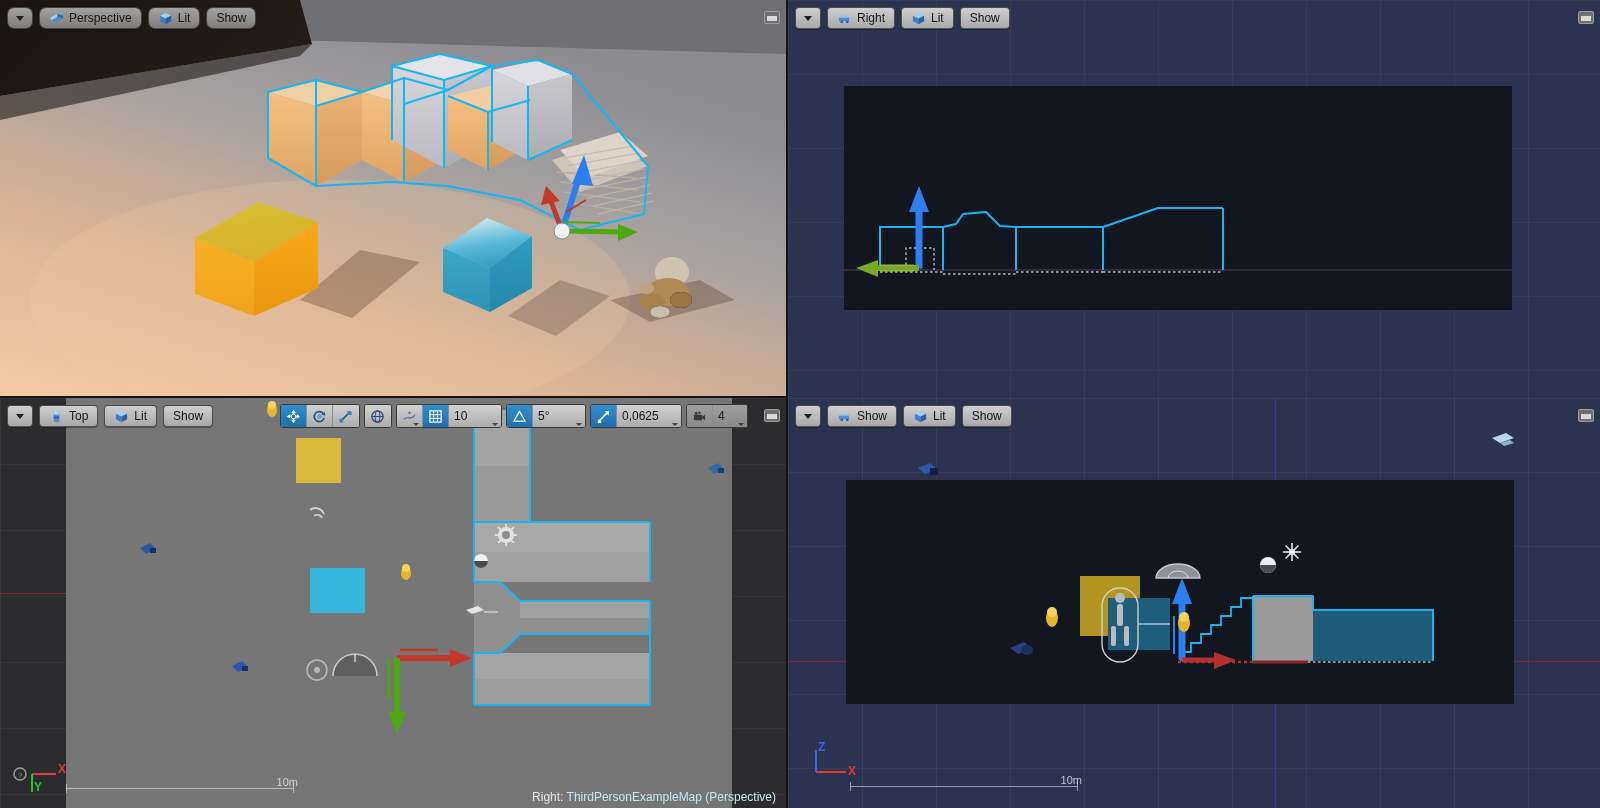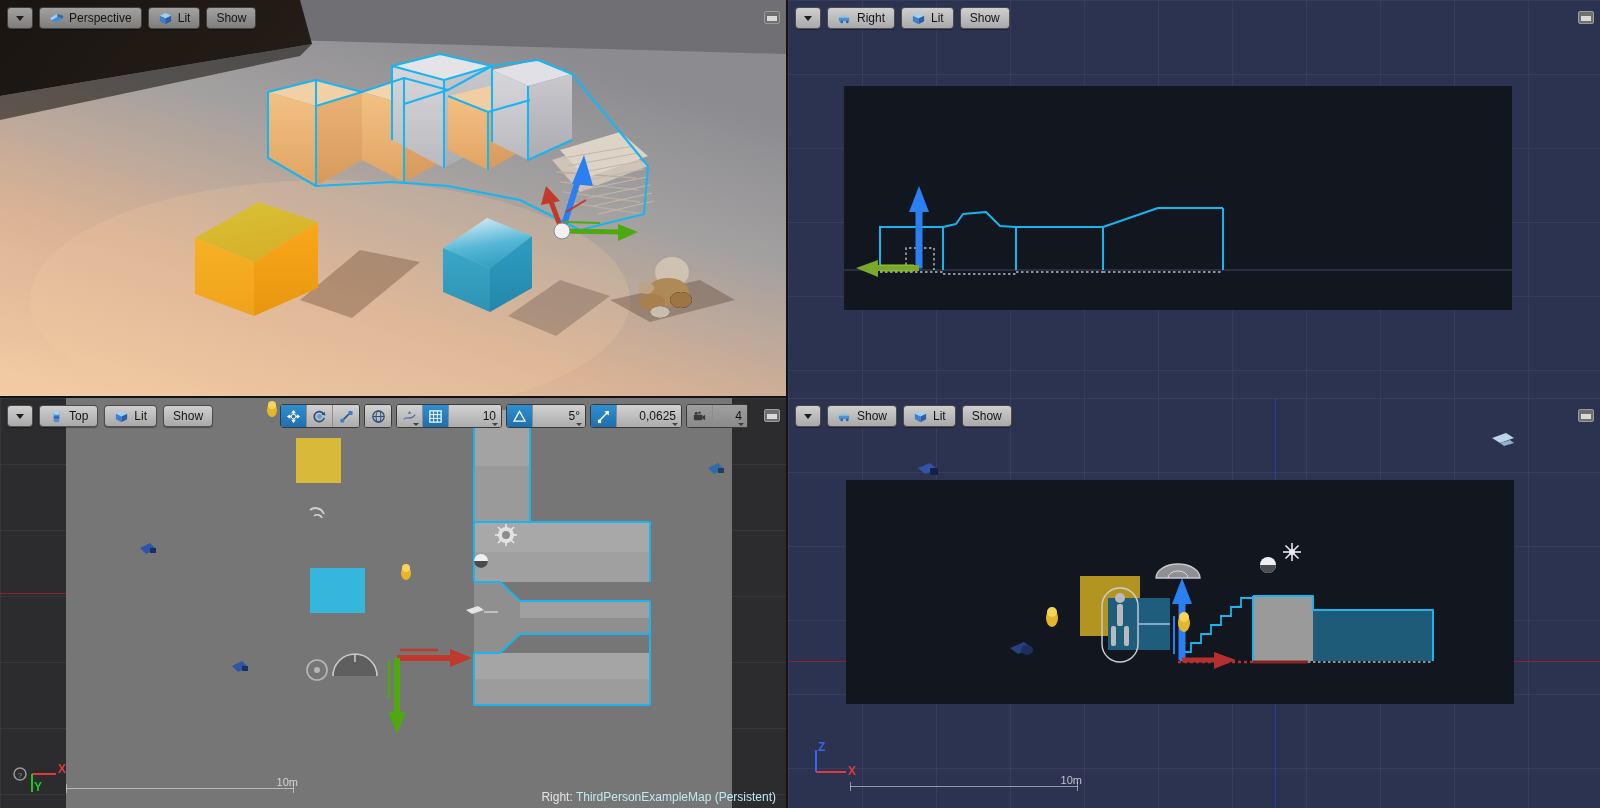--- a/index.html
+++ b/index.html
@@ -33,20 +33,21 @@
     height:22px; padding:0 9px;
     border-radius:4px;
     background: linear-gradient(180deg,#cfcfcf 0%,#a9a9a9 100%);
     border:1px solid rgba(40,40,40,.75);
     color:#141414; font-size:12px; line-height:1;
     box-shadow: 0 1px 1px rgba(0,0,0,.35);
     white-space:nowrap; cursor:pointer;
   }
   .btn.translucent {
     background: linear-gradient(180deg,rgba(215,215,215,.72) 0%,rgba(165,165,165,.72) 100%);
+    border-radius: 7px;
   }
   .btn-caret {
     width:26px; height:22px; padding:0; justify-content:center;
   }
   .caret-glyph {
     width:0;height:0;border-left:4px solid transparent;border-right:4px solid transparent;
     border-top:5px solid #1d1d1d;
   }
 
   
@@ -56,21 +57,21 @@
   .snapbar {
     position:absolute; right:38px; top:6px; height:24px;
     display:flex; align-items:center; gap:4px; z-index:32;
   }
   .sgrp {
     display:flex; align-items:stretch; height:24px;
     border:1px solid #3a3a3a; border-radius:3px; overflow:hidden;
     background:#b9b9b9;
   }
   .scell {
-    display:flex; align-items:center; justify-content:flex-end;
+    display:flex; align-items:center; justify-content:flex-start;
     min-width:26px; padding:0 5px;
     background:linear-gradient(180deg,#d2d2d2,#acacac);
     border-right:1px solid #8d8d8d; position:relative;
     cursor:pointer;
   }
   .scell:last-child { border-right:none; }
   .scell.on { background:linear-gradient(180deg,#2f8fd0,#1f6fae); }
   .scell .num { font-size:12px; color:#151515; font-weight:400; }
   .scell .mini-caret {
     position:absolute; bottom:1px; right:3px;
@@ -555,21 +556,21 @@
           <text x="6" y="28" font-size="8" fill="#9a9a9a" text-anchor="middle" font-family="Liberation Sans, sans-serif">?</text>
           <line x1="18" y1="24" x2="42" y2="24" stroke="#e03a3a" stroke-width="2"></line>
           <line x1="18" y1="24" x2="18" y2="42" stroke="#22c522" stroke-width="2"></line>
         </svg>
         <span class="ax-lbl" style="left:44px; top:12px; color:#e03a3a;">X</span>
         <span class="ax-lbl" style="left:20px; top:30px; color:#22c522;">Y</span>
       </div>
 
       <div class="level-label">
         <span class="lvl-key">Right:</span>
-        <span>ThirdPersonExampleMap (Persistent)</span>
+        <span>ThirdPersonExampleMap (Perspective)</span>
       </div>
     </div>
 
     <div class="vp-header">
       <div class="btn btn-caret">
         <span class="caret-glyph"></span>
       </div>
       <div class="btn">
         <svg class="ic" viewBox="0 0 16 16">
           <rect x="5" y="2" width="6" height="12" rx="1.5" fill="#4c8fd6"></rect>

